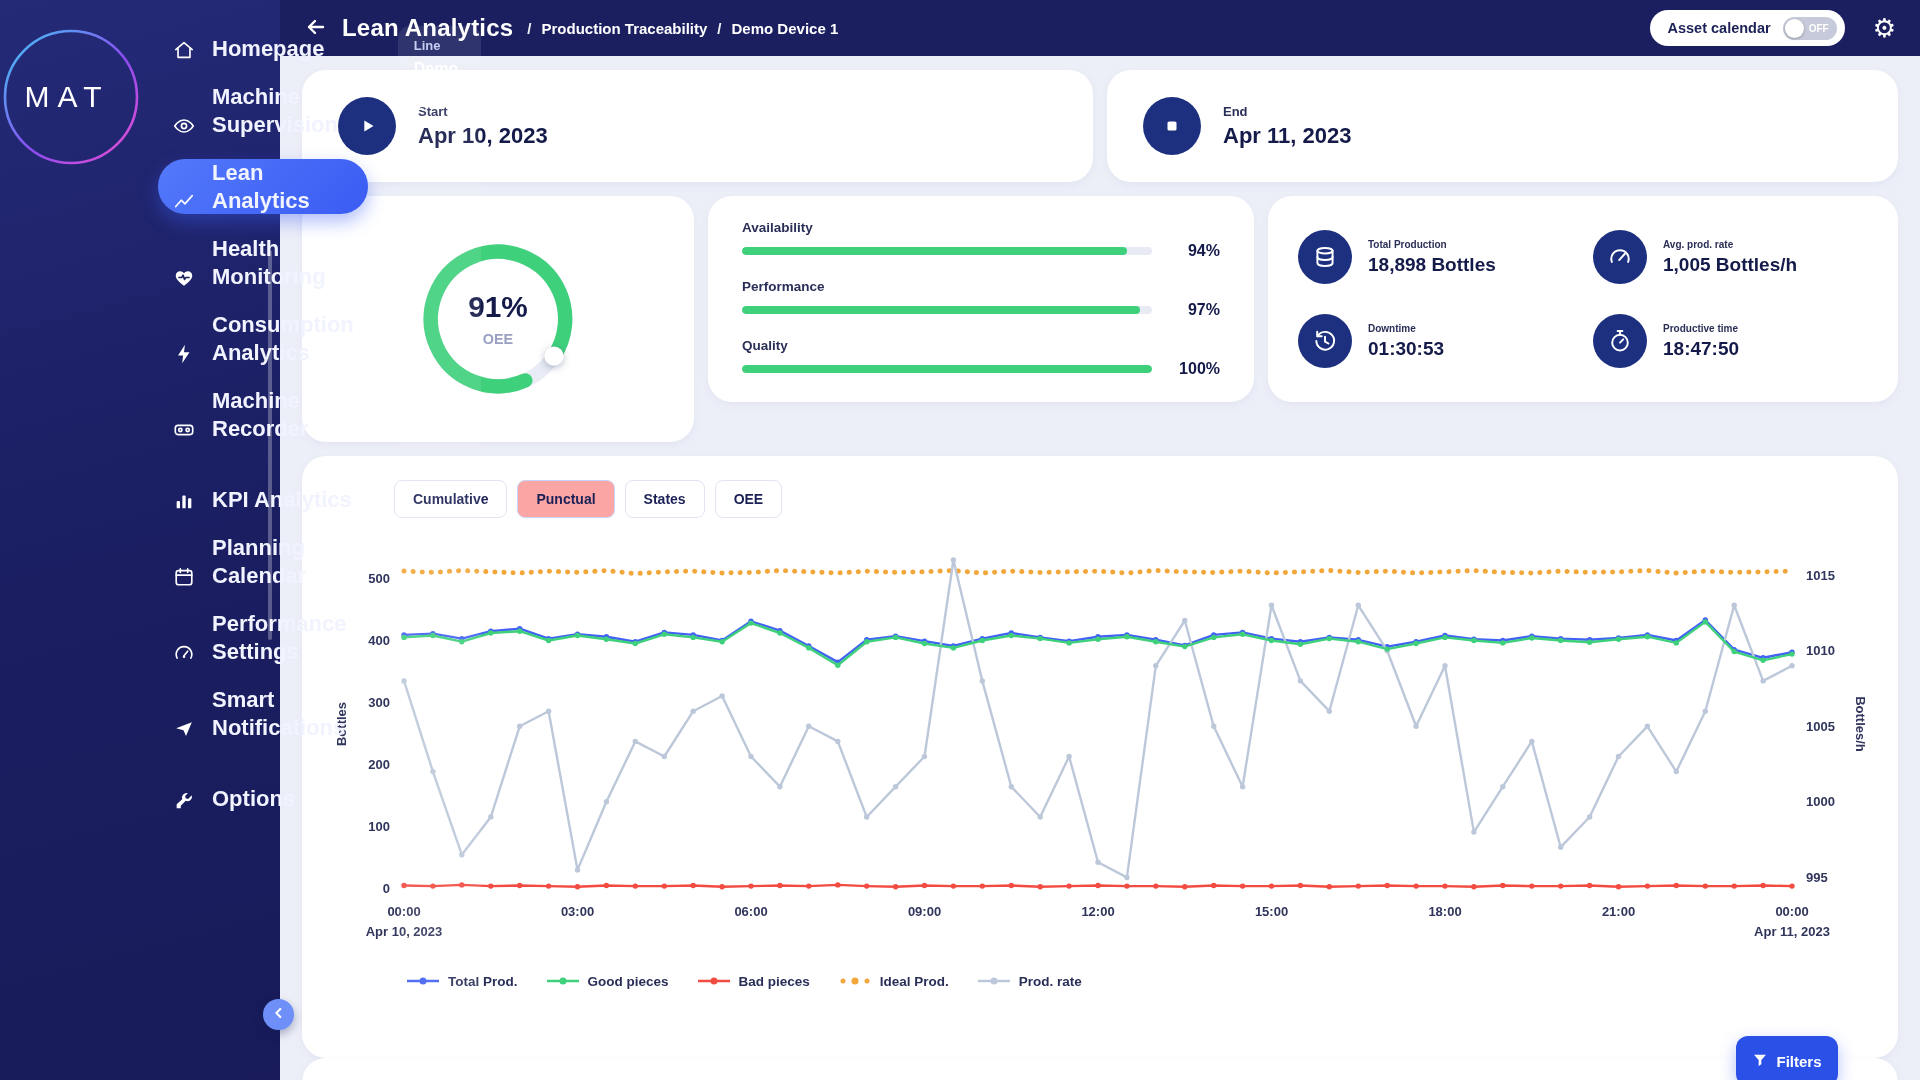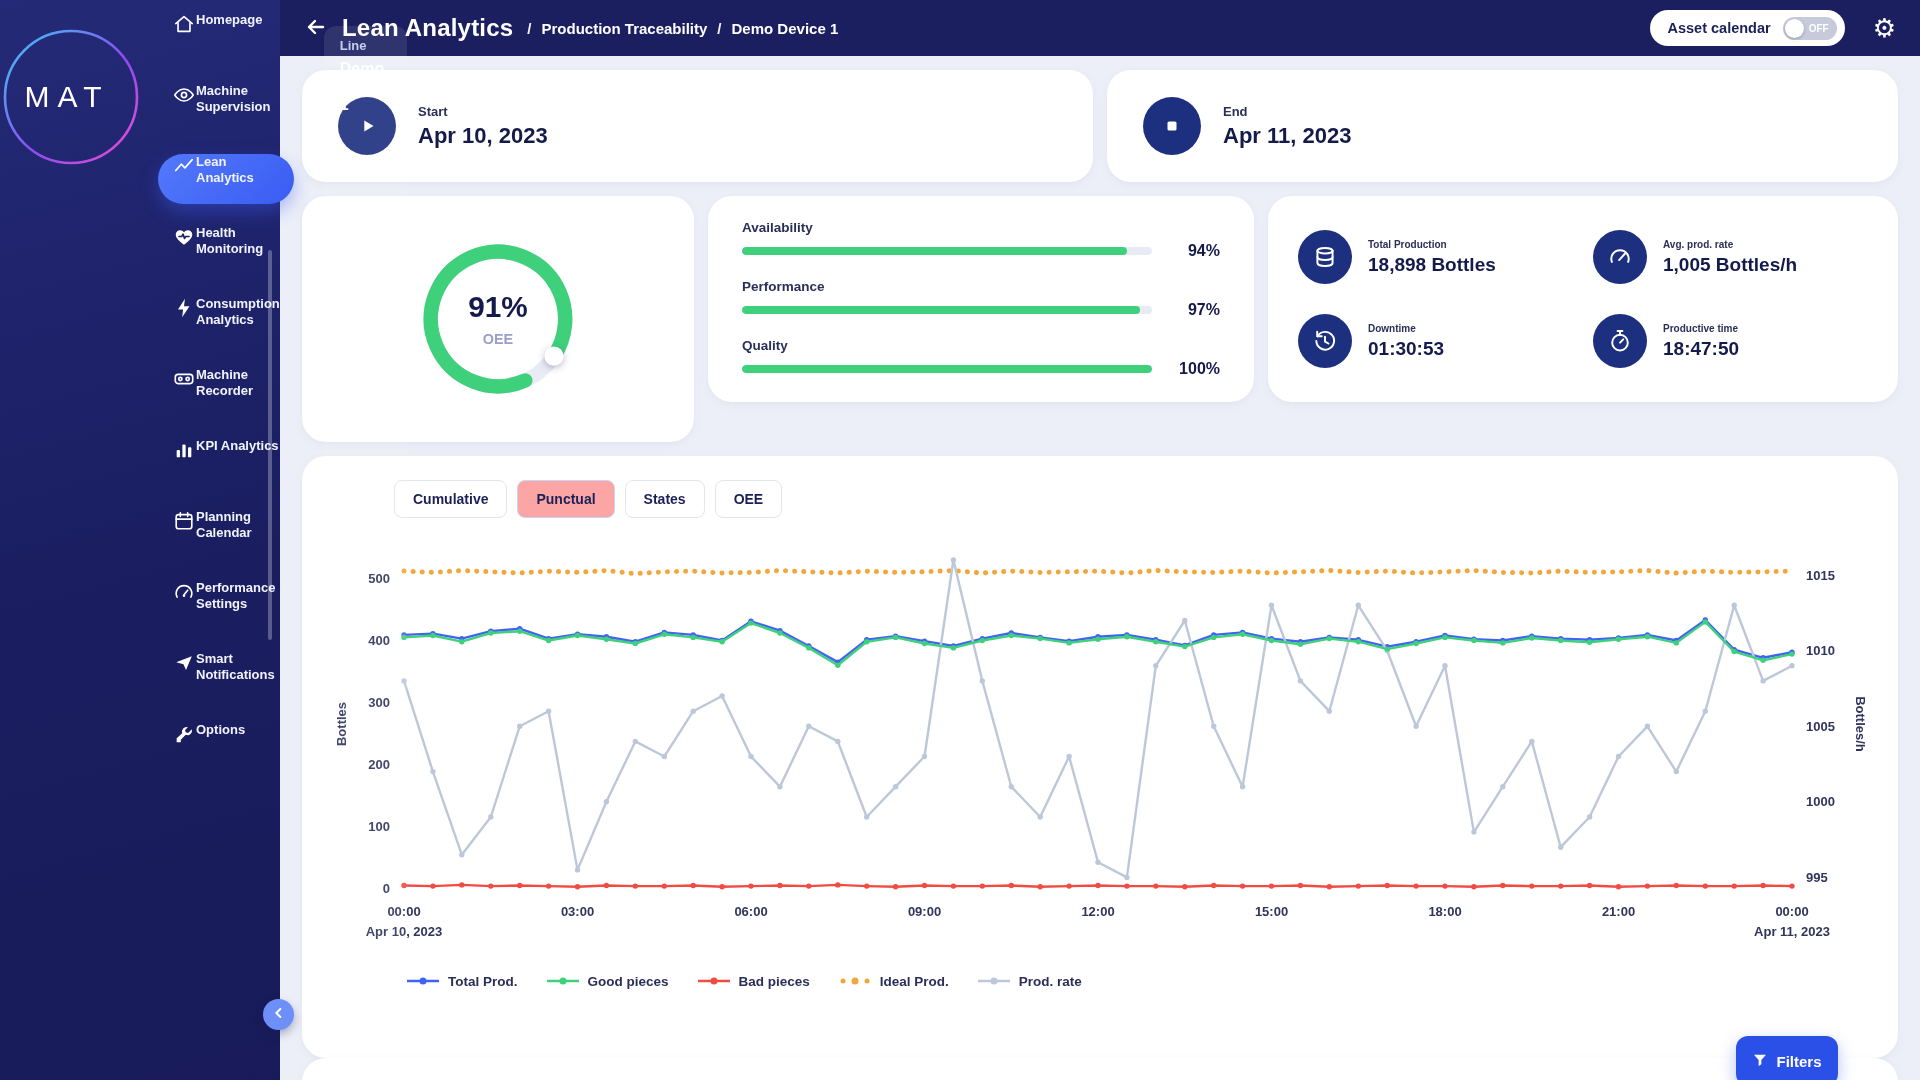--- a/index.html
+++ b/index.html
@@ -13,23 +13,23 @@
 
   
   .sidebar{
     position:absolute; left:0; top:0; width:280px; height:1080px;
     background:linear-gradient(165deg,#252a78 0%,#1b1f63 45%,#181b58 100%);
     z-index:5; display:flex; flex-direction:row;
   }
   .logo-wrap{ padding-top:26px; display:flex; justify-content:center; }
   nav{ margin-top:12px; display:flex; flex-direction:column; gap:21px; padding:0 16px; }
   .nav-item{
-    display:flex; align-items:flex-start; min-height:50px;
+    display:flex; align-items:flex-end; gap:16px; min-height:50px;
     padding:0 14px; border-radius:27px; color:#f1f3ff;
-    font-weight:700; font-size:13px; line-height:1.25; cursor:pointer;
+    font-weight:700; font-size:22px; line-height:1.25; cursor:pointer;
   }
   .nav-item.active{
     background:linear-gradient(135deg,#5379fb,#3a5cf3);
     box-shadow:0 8px 18px rgba(58,92,243,.4);
   }
   .nav-icon{ width:24px; height:24px; display:flex; justify-content:center; align-items:center; flex-shrink:0; }
   .nav-label{ max-width:152px; }
   .scroll-hint{
     position:absolute; right:8px; top:250px; width:4px; height:390px;
     background:rgba(255,255,255,.28); border-radius:2px;

